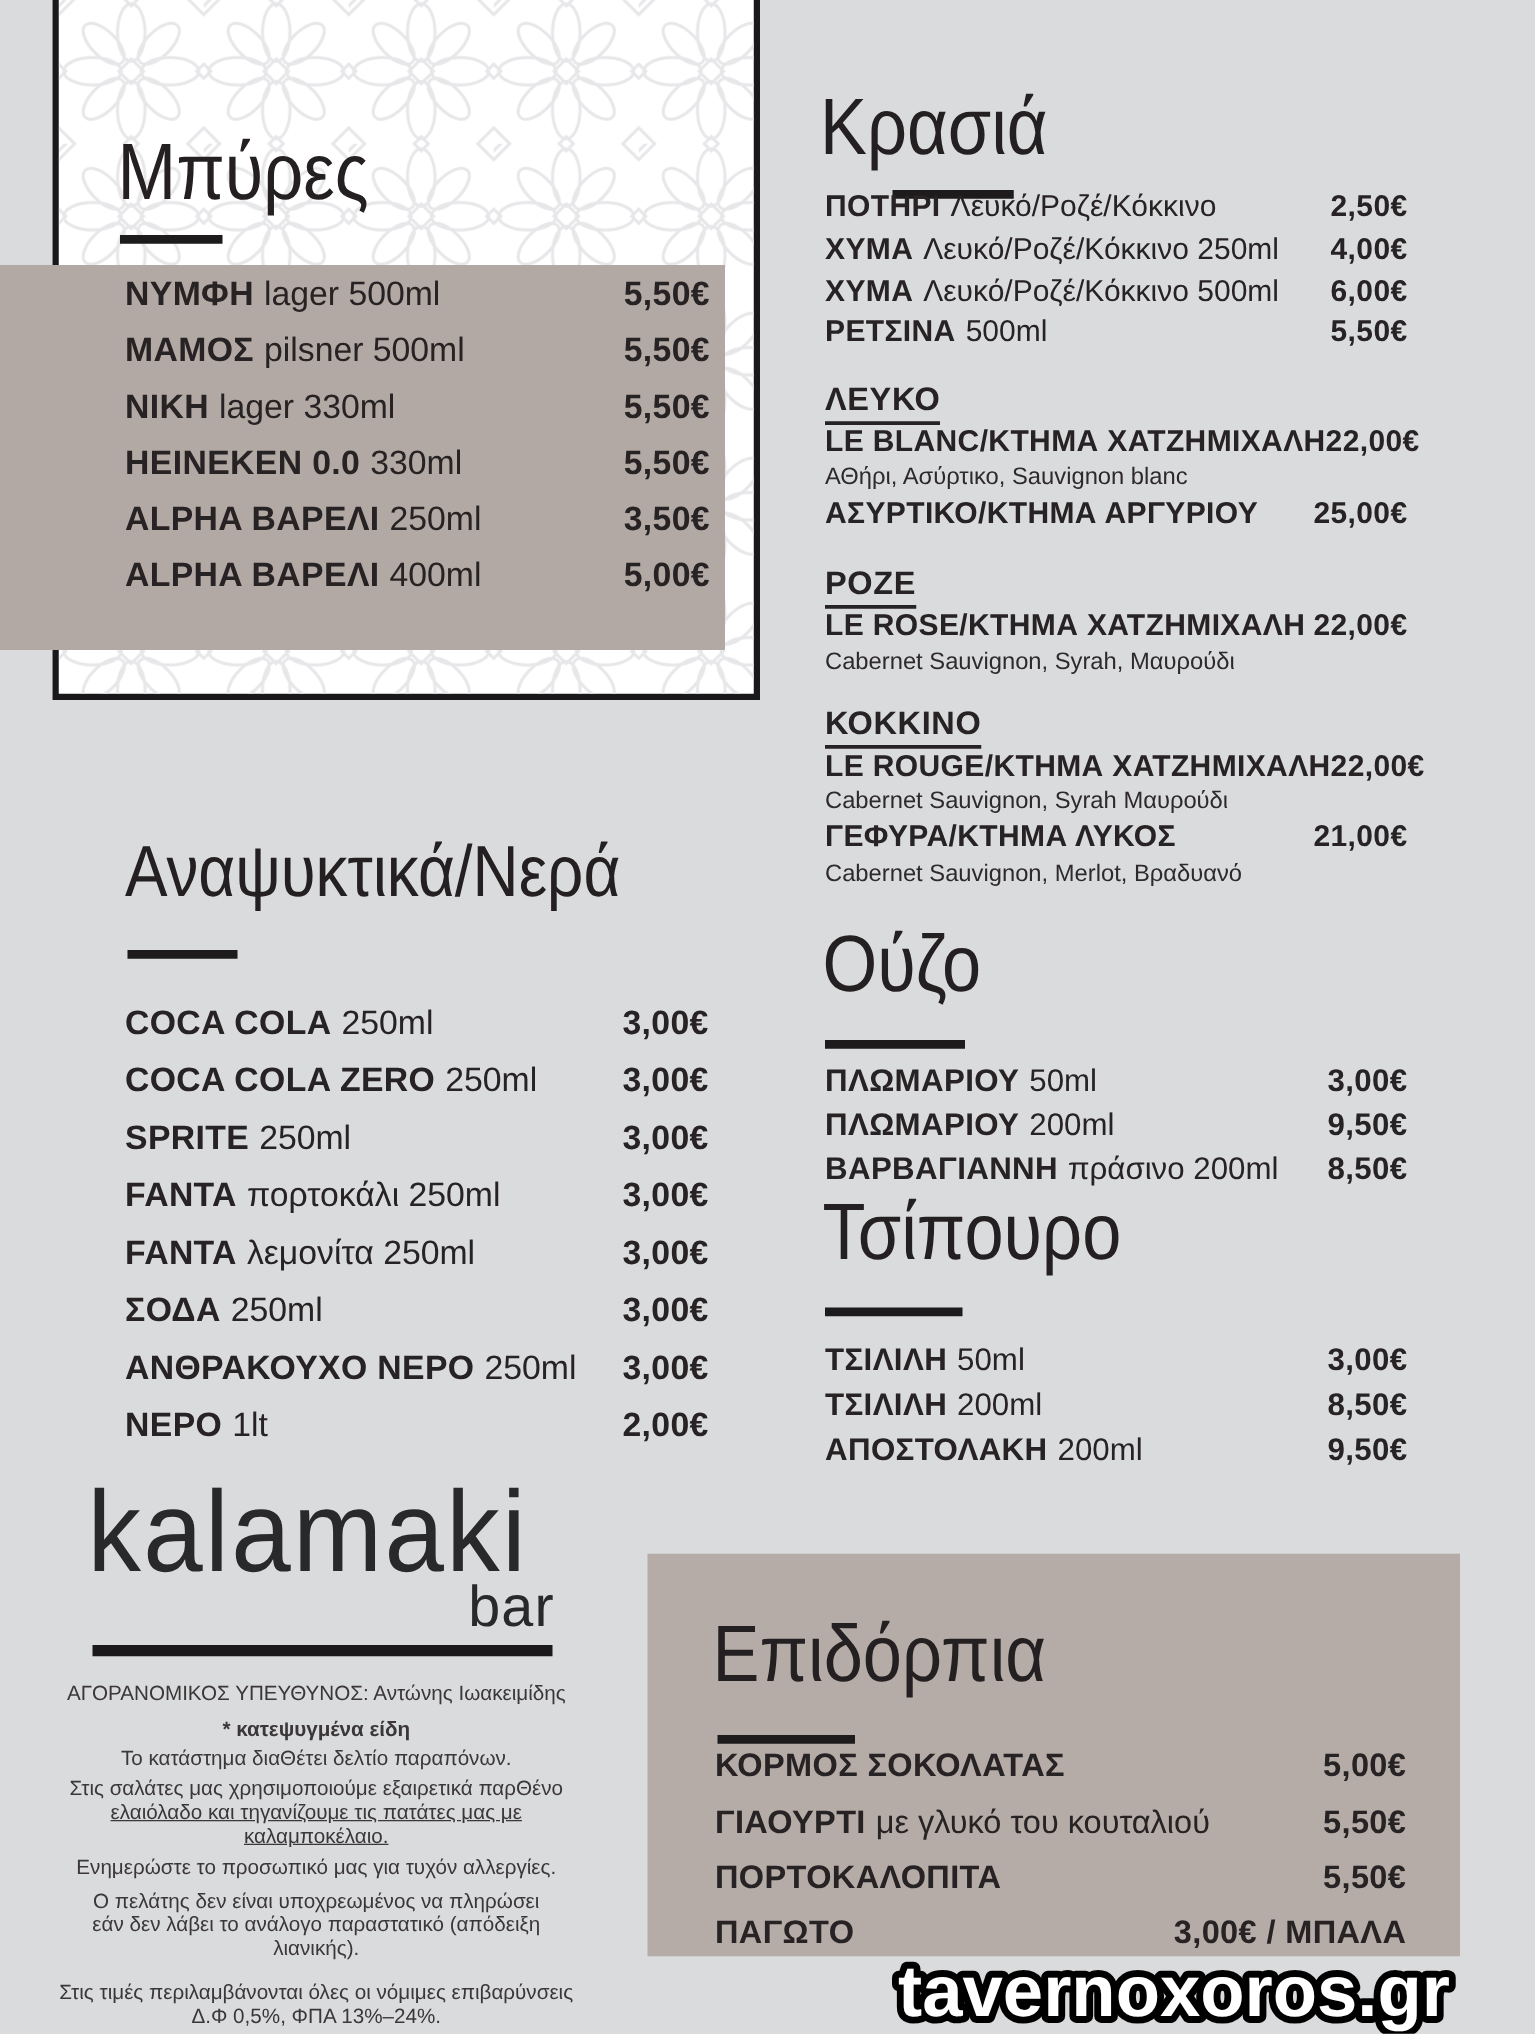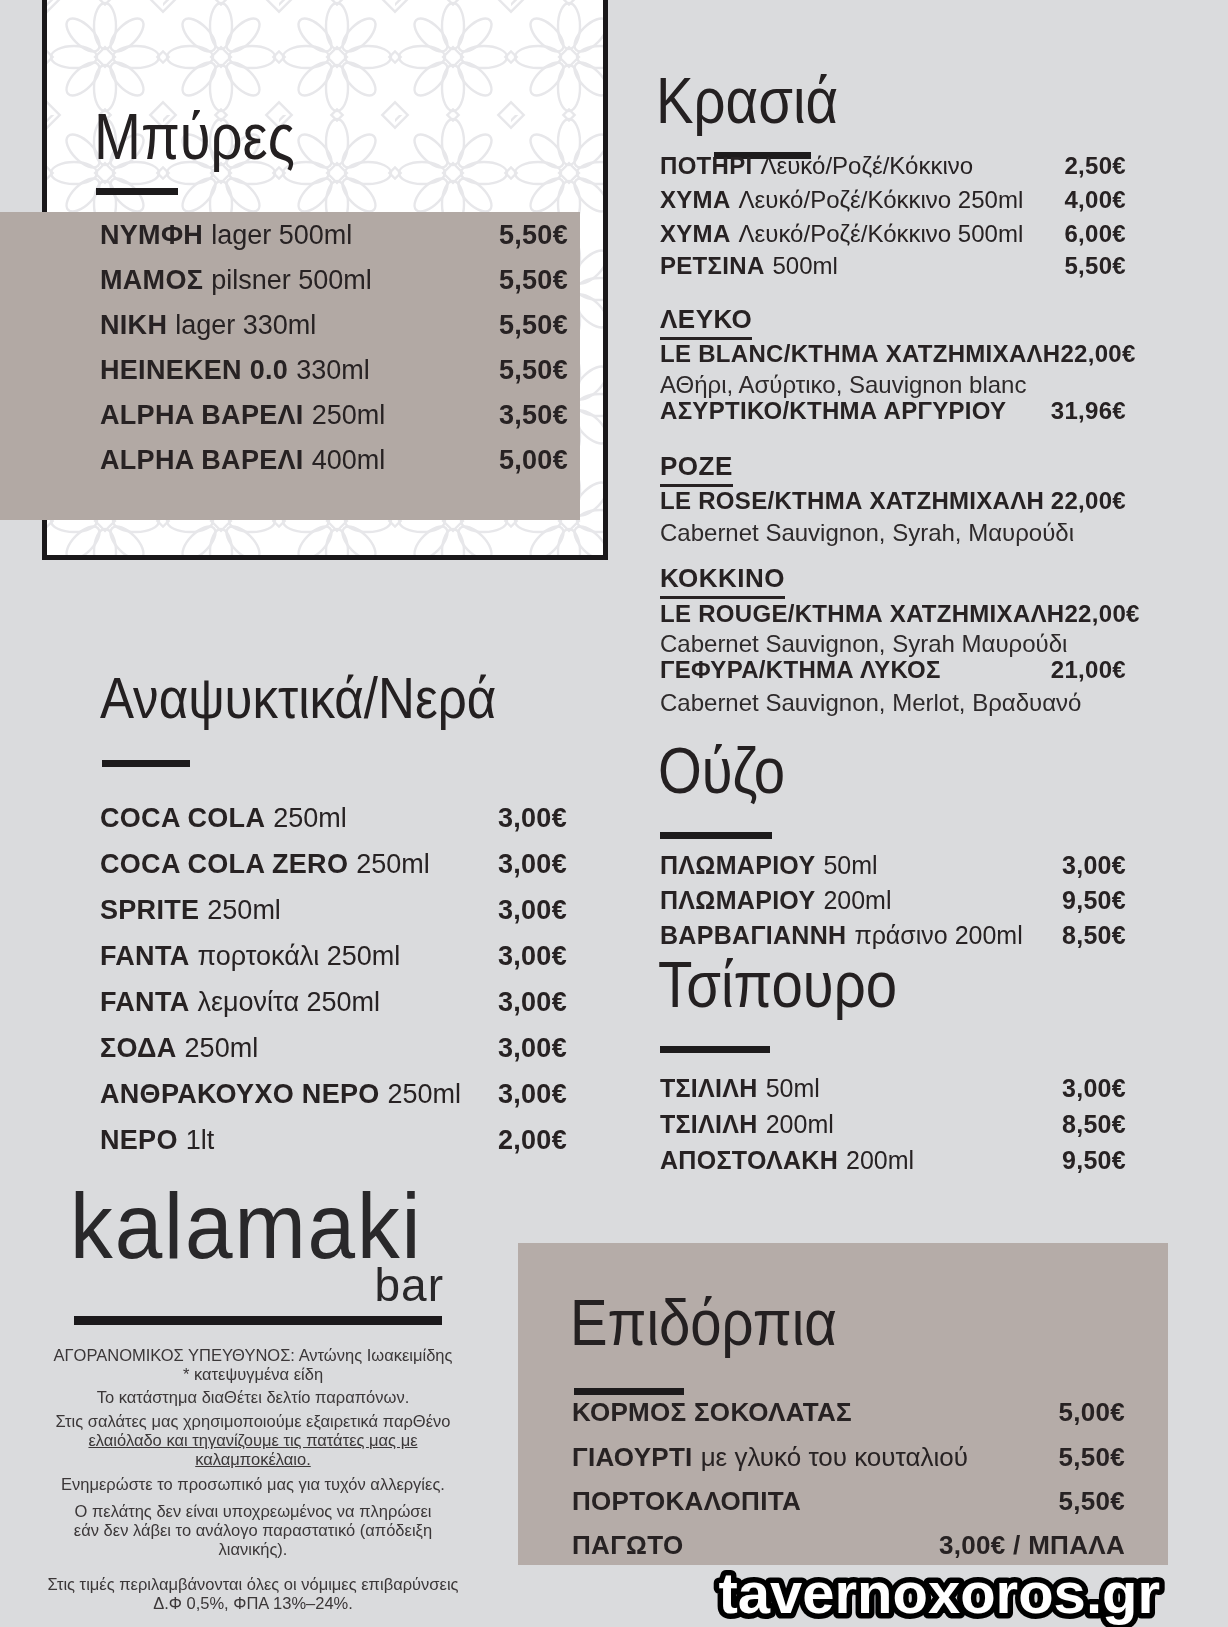--- a/index.html
+++ b/index.html
@@ -25,21 +25,21 @@
   
   .mrow{position:absolute;display:flex;justify-content:space-between;align-items:baseline;
     white-space:nowrap;color:#272223;z-index:3;}
   .mrow .n{font-weight:700;letter-spacing:.3px;}
   .mrow .d{font-weight:400;margin-left:8px;}
   .mrow .p{font-weight:700;letter-spacing:.3px;}
   .sz27{font-size:27px;}
   .sz26{font-size:26px;}
   .sz25{font-size:25px;}
   .sz24{font-size:24px;}
-  .note{position:absolute;font-size:24px;color:#2e2a2b;z-index:3;white-space:nowrap;}
+  .note{position:absolute;font-size:19px;color:#2e2a2b;z-index:3;white-space:nowrap;}
 
   
   .logo-main{position:absolute;left:70px;top:1174px;font-size:92px;font-weight:400;color:#29282a;
     letter-spacing:2px;transform:scaleX(.93);transform-origin:left top;z-index:3;}
   .logo-sub{position:absolute;left:70px;top:1258px;width:374px;text-align:right;font-size:46px;
     color:#29282a;letter-spacing:1px;z-index:3;}
   .logo-rule{position:absolute;left:74px;top:1316px;width:368px;height:9px;background:#1b191b;z-index:3;}
 
   
   .footer{position:absolute;left:38px;top:1346px;width:430px;text-align:center;
@@ -170,21 +170,21 @@
   </div>
 
   <div class="sub-h" style="left:660px;top:304px;">ΛΕΥΚΟ</div>
   <div class="mrow sz24" style="left:660px;top:340px;width:466px;">
     <span><b class="n">LE BLANC/ΚΤΗΜΑ ΧΑΤΖΗΜΙΧΑΛΗ</b></span>
     <span class="p">22,00€</span>
   </div>
   <div class="note" style="left:660px;top:371px;">ΑΘήρι, Ασύρτικο, Sauvignon blanc</div>
   <div class="mrow sz24" style="left:660px;top:397px;width:466px;">
     <span><b class="n">ΑΣΥΡΤΙΚΟ/ΚΤΗΜΑ ΑΡΓΥΡΙΟΥ</b></span>
-    <span class="p">31,96€</span>
+    <span class="p">25,00€</span>
   </div>
 
   <div class="sub-h" style="left:660px;top:451px;">ΡΟΖΕ</div>
   <div class="mrow sz24" style="left:660px;top:487px;width:466px;">
     <span><b class="n">LE ROSE/ΚΤΗΜΑ ΧΑΤΖΗΜΙΧΑΛΗ</b></span>
     <span class="p">22,00€</span>
   </div>
   <div class="note" style="left:660px;top:519px;">Cabernet Sauvignon, Syrah, Μαυρούδι</div>
 
   <div class="sub-h" style="left:660px;top:563px;">ΚΟΚΚΙΝΟ</div>
@@ -230,21 +230,21 @@
     <span><b class="n">ΑΠΟΣΤΟΛΑΚΗ</b><span class="d">200ml</span></span>
     <span class="p">9,50€</span>
   </div>
 
   <div class="logo-main">kalamaki</div>
   <div class="logo-sub">bar</div>
   <div class="logo-rule"></div>
 
   <div class="footer">
     <div style="margin-top:0;">ΑΓΟΡΑΝΟΜΙΚΟΣ ΥΠΕΥΘΥΝΟΣ: Αντώνης Ιωακειμίδης</div>
-    <div style="">* κατεψυγμένα είδη</div>
+    <div style="margin-top:10px;font-weight:bold;">* κατεψυγμένα είδη</div>
     <div style="margin-top:4px;">Το κατάστημα διαΘέτει δελτίο παραπόνων.</div>
     <div style="margin-top:5px;">Στις σαλάτες μας χρησιμοποιούμε εξαιρετικά παρΘένο</div>
     <div style="margin-top:0;text-decoration:underline;">ελαιόλαδο και τηγανίζουμε τις πατάτες μας με καλαμποκέλαιο.</div>
     <div style="margin-top:6px;">Ενημερώστε το προσωπικό μας για τυχόν αλλεργίες.</div>
     <div style="margin-top:8px;">Ο πελάτης δεν είναι υποχρεωμένος να πληρώσει</div>
     <div style="margin-top:0;">εάν δεν λάβει το ανάλογο παραστατικό (απόδειξη λιανικής).</div>
     <div style="margin-top:16px;">Στις τιμές περιλαμβάνονται όλες οι νόμιμες επιβαρύνσεις</div>
     <div style="margin-top:0;">Δ.Φ 0,5%, ΦΠΑ 13%–24%.</div>
   </div>
 

